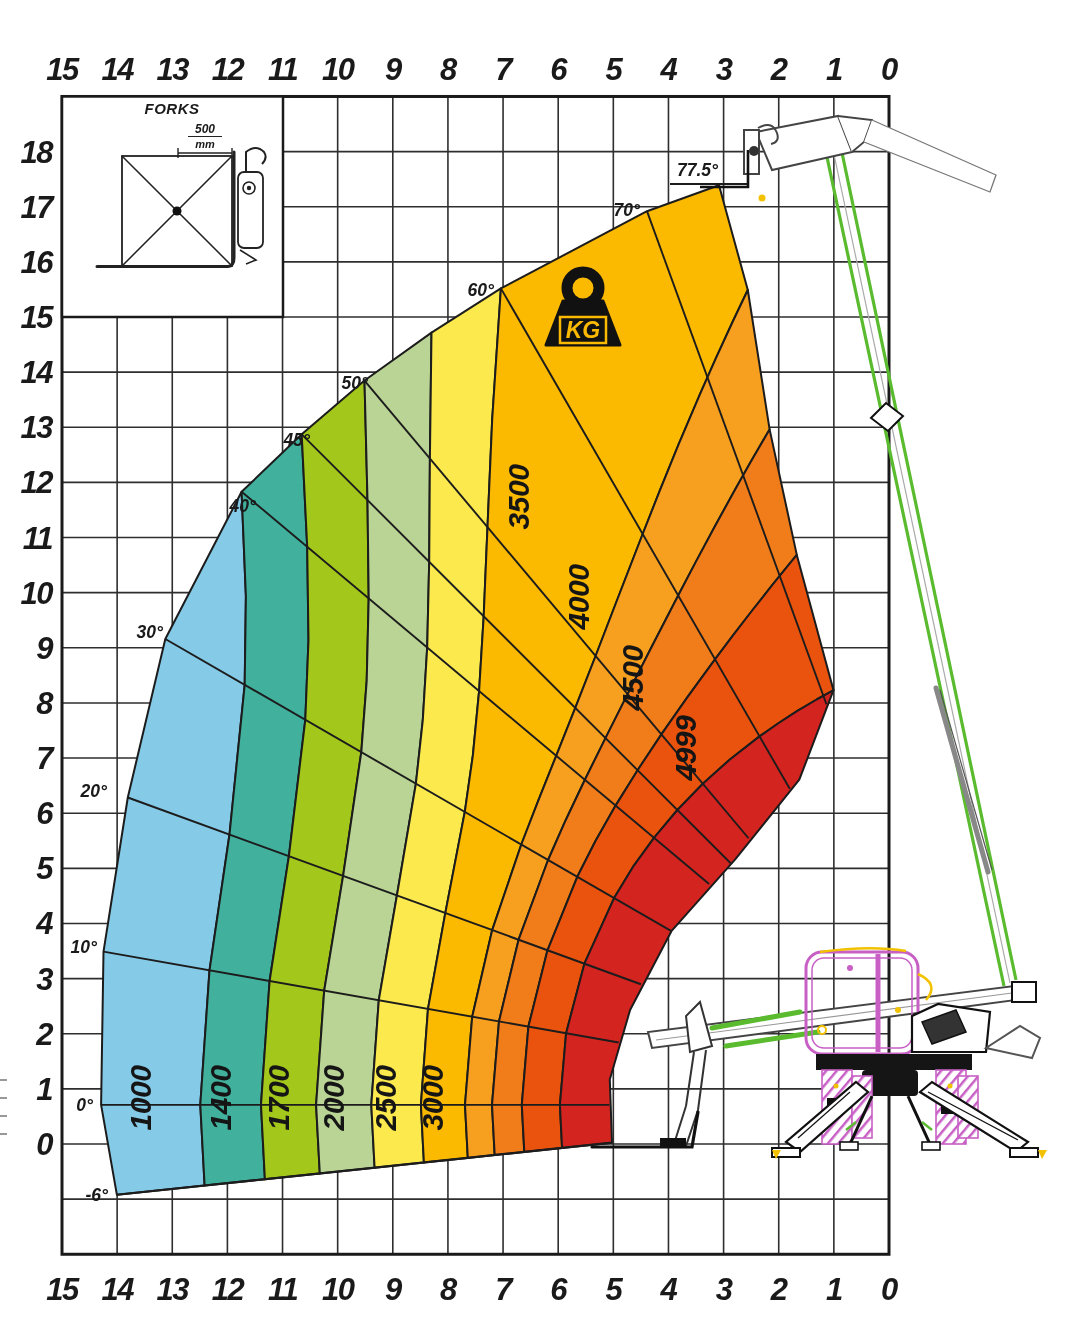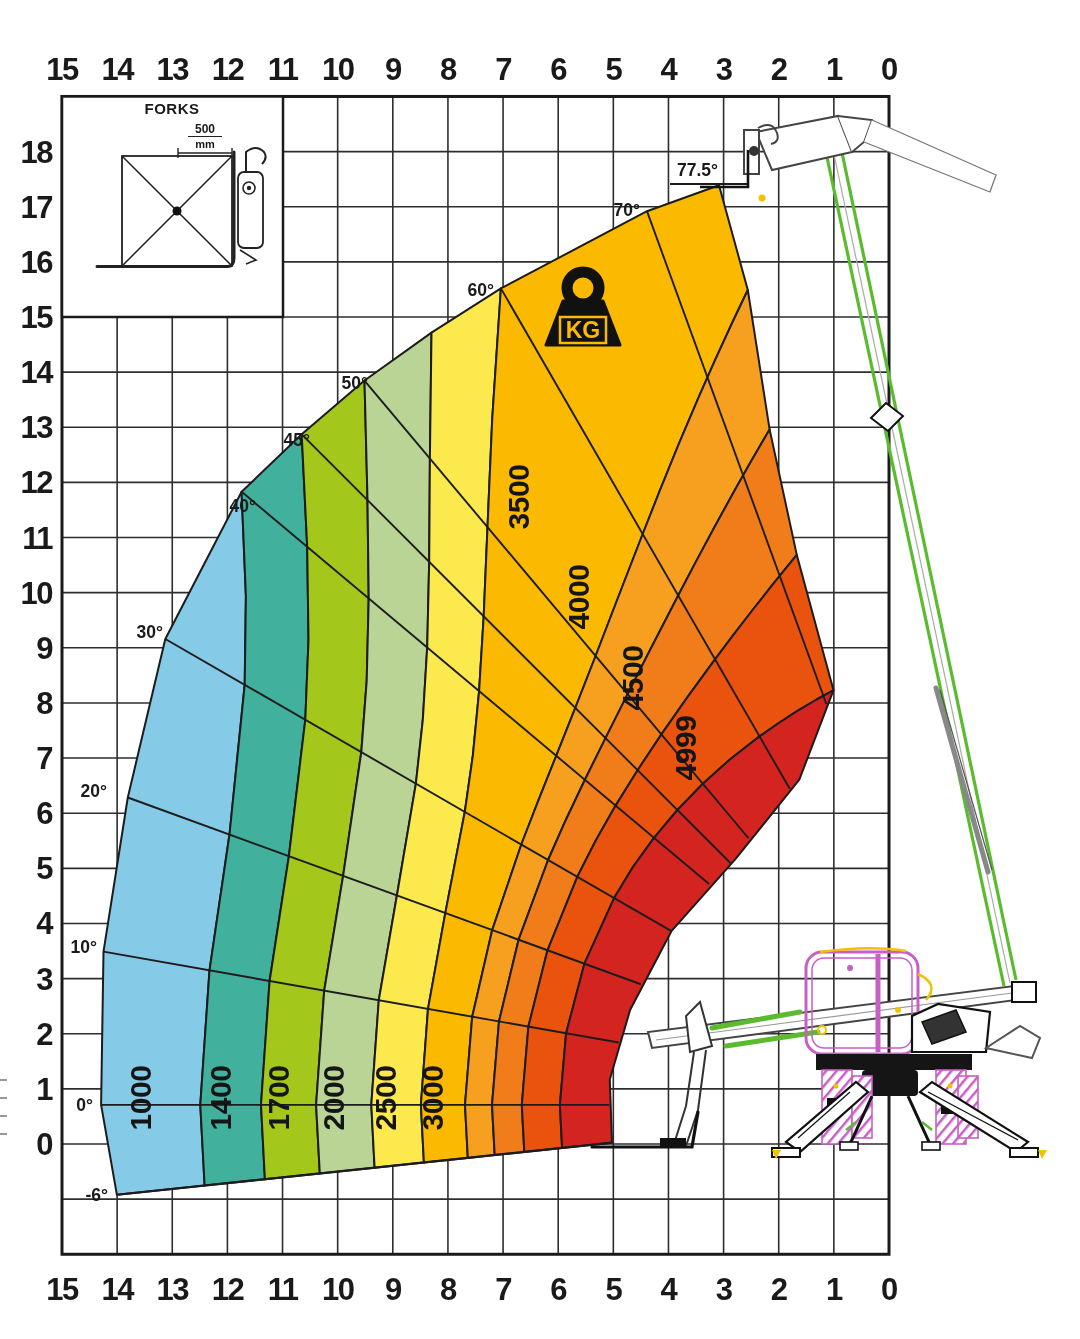--- a/index.html
+++ b/index.html
@@ -1,17 +1,17 @@
 <!DOCTYPE html>
 <html><head>
 <meta charset="utf-8">
 <style>
   html,body{margin:0;padding:0;background:#ffffff;}
   .stage{position:relative;width:1080px;height:1339px;background:#ffffff;overflow:hidden;
-         font-family:"Liberation Sans", sans-serif;}
+         font-family:"Liberation Sans", sans-serif;font-style:italic;}
   svg text{font-family:"Liberation Sans", sans-serif;}
 </style>
 </head>
 <body>
 
 <div class="stage">
   <svg id="chart" xmlns="http://www.w3.org/2000/svg" viewBox="0 0 1080 1339" width="1080" height="1339">
       <g>
         <line x1="62" y1="96.47299999999996" x2="889" y2="96.47299999999996" stroke="#2e2e2e" stroke-width="1.6"></line>
         <line x1="62" y1="151.606" x2="889" y2="151.606" stroke="#2e2e2e" stroke-width="1.6"></line>

